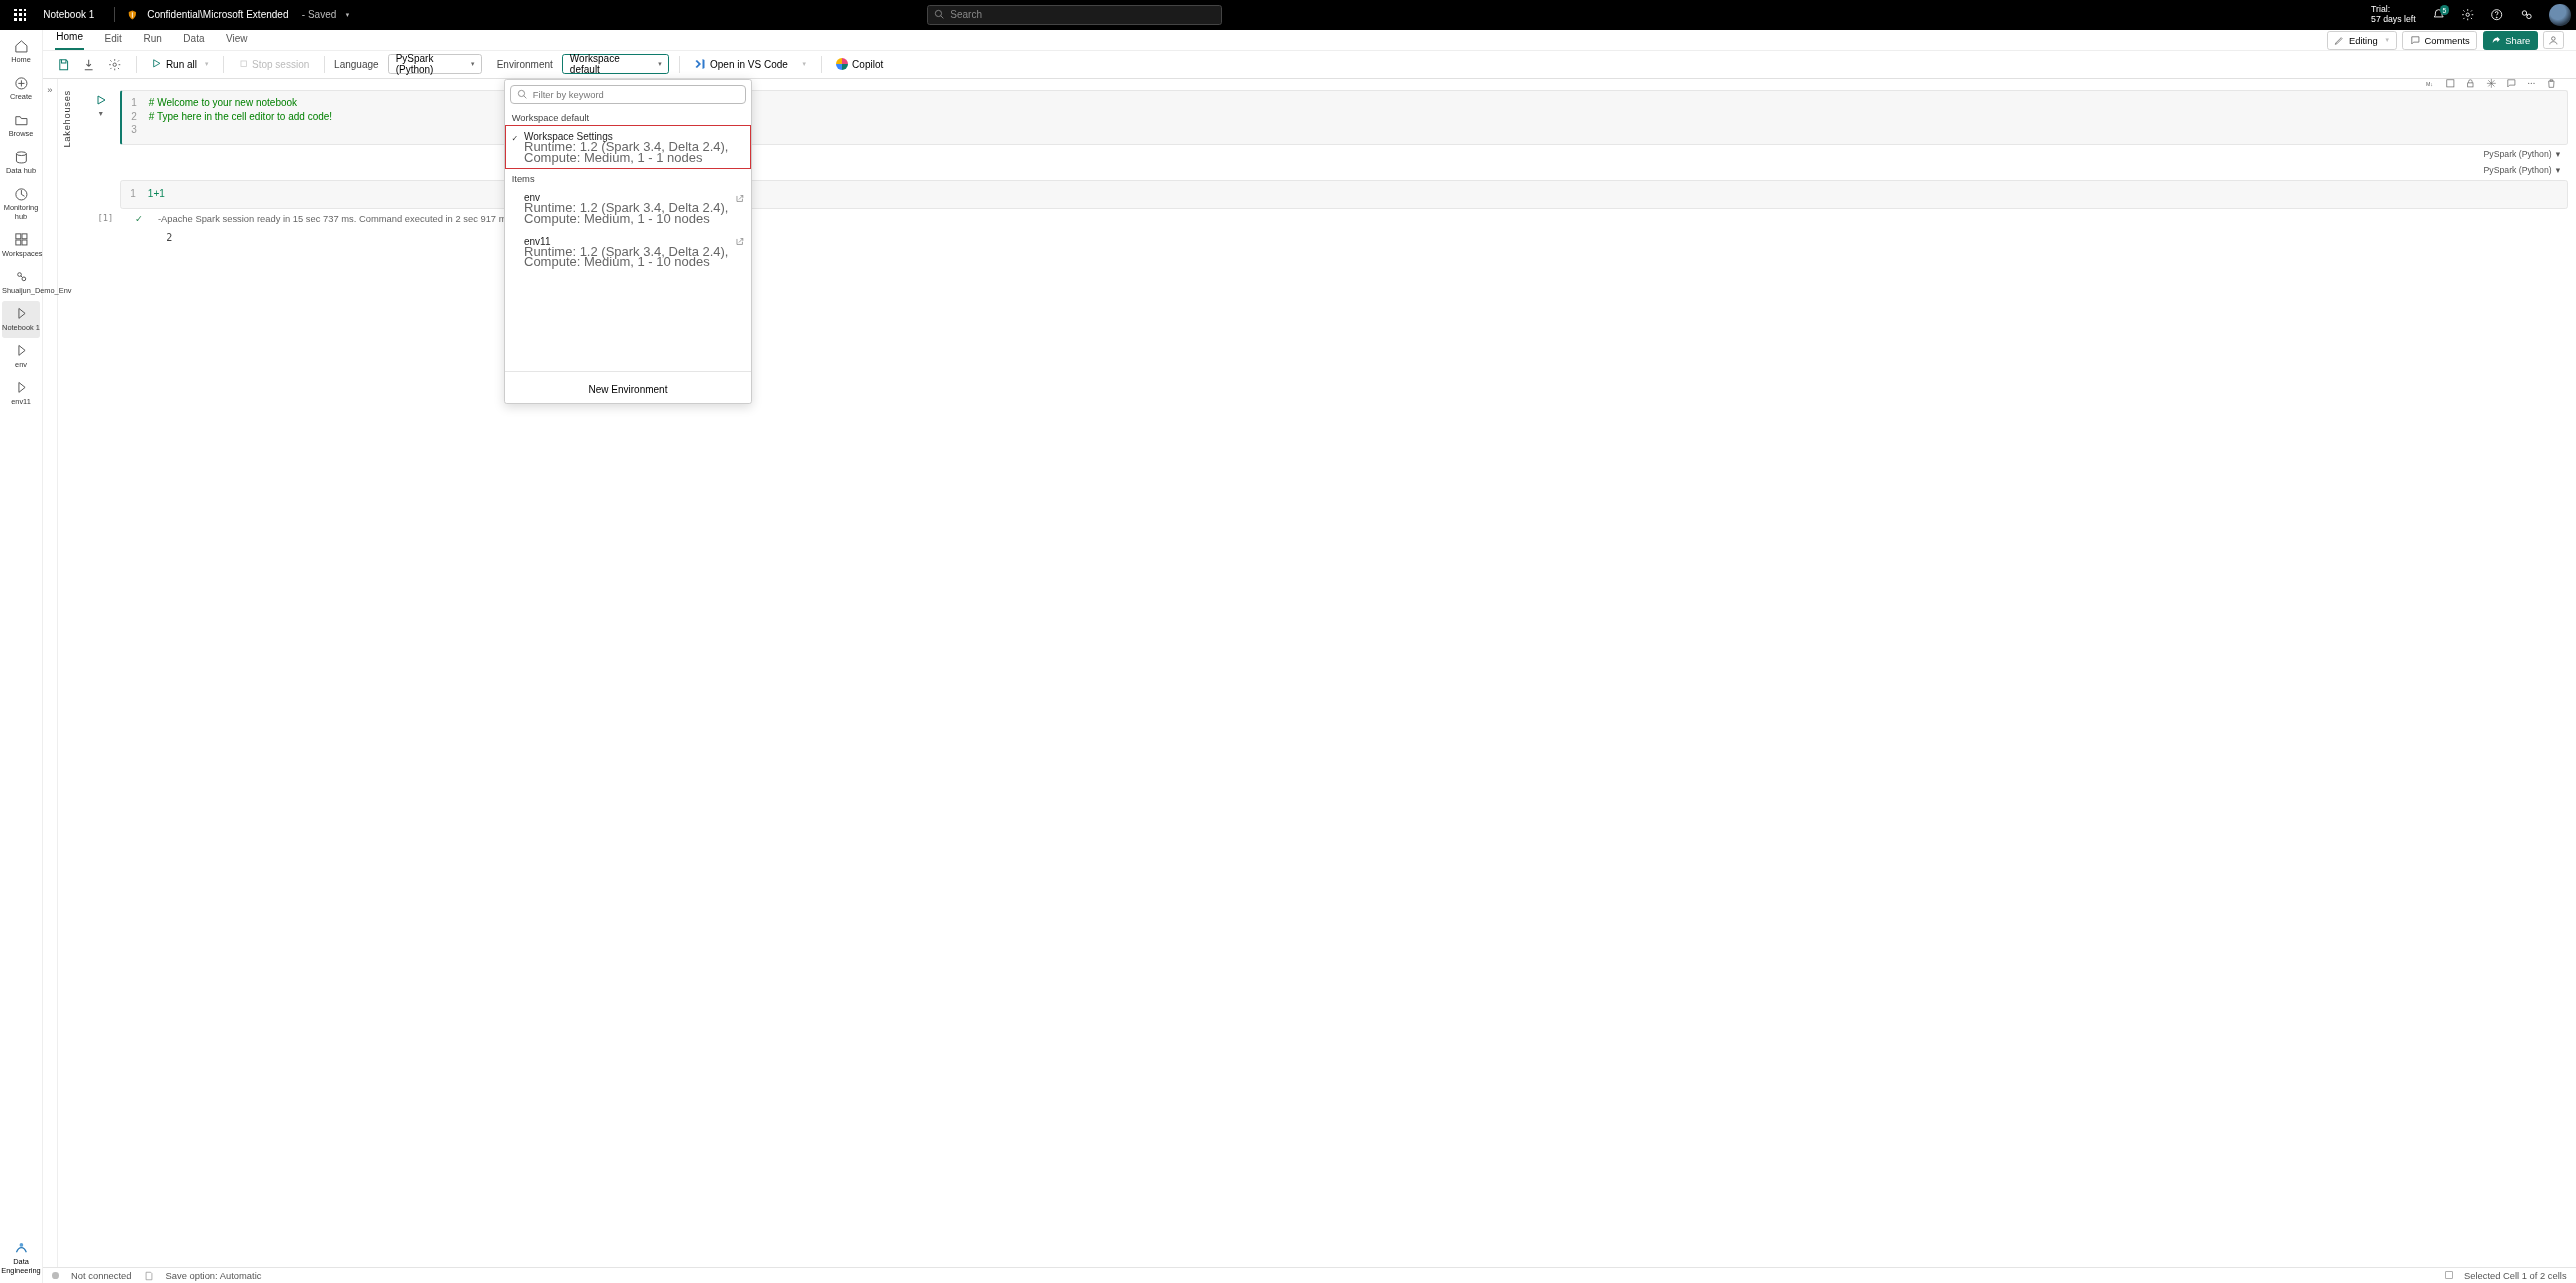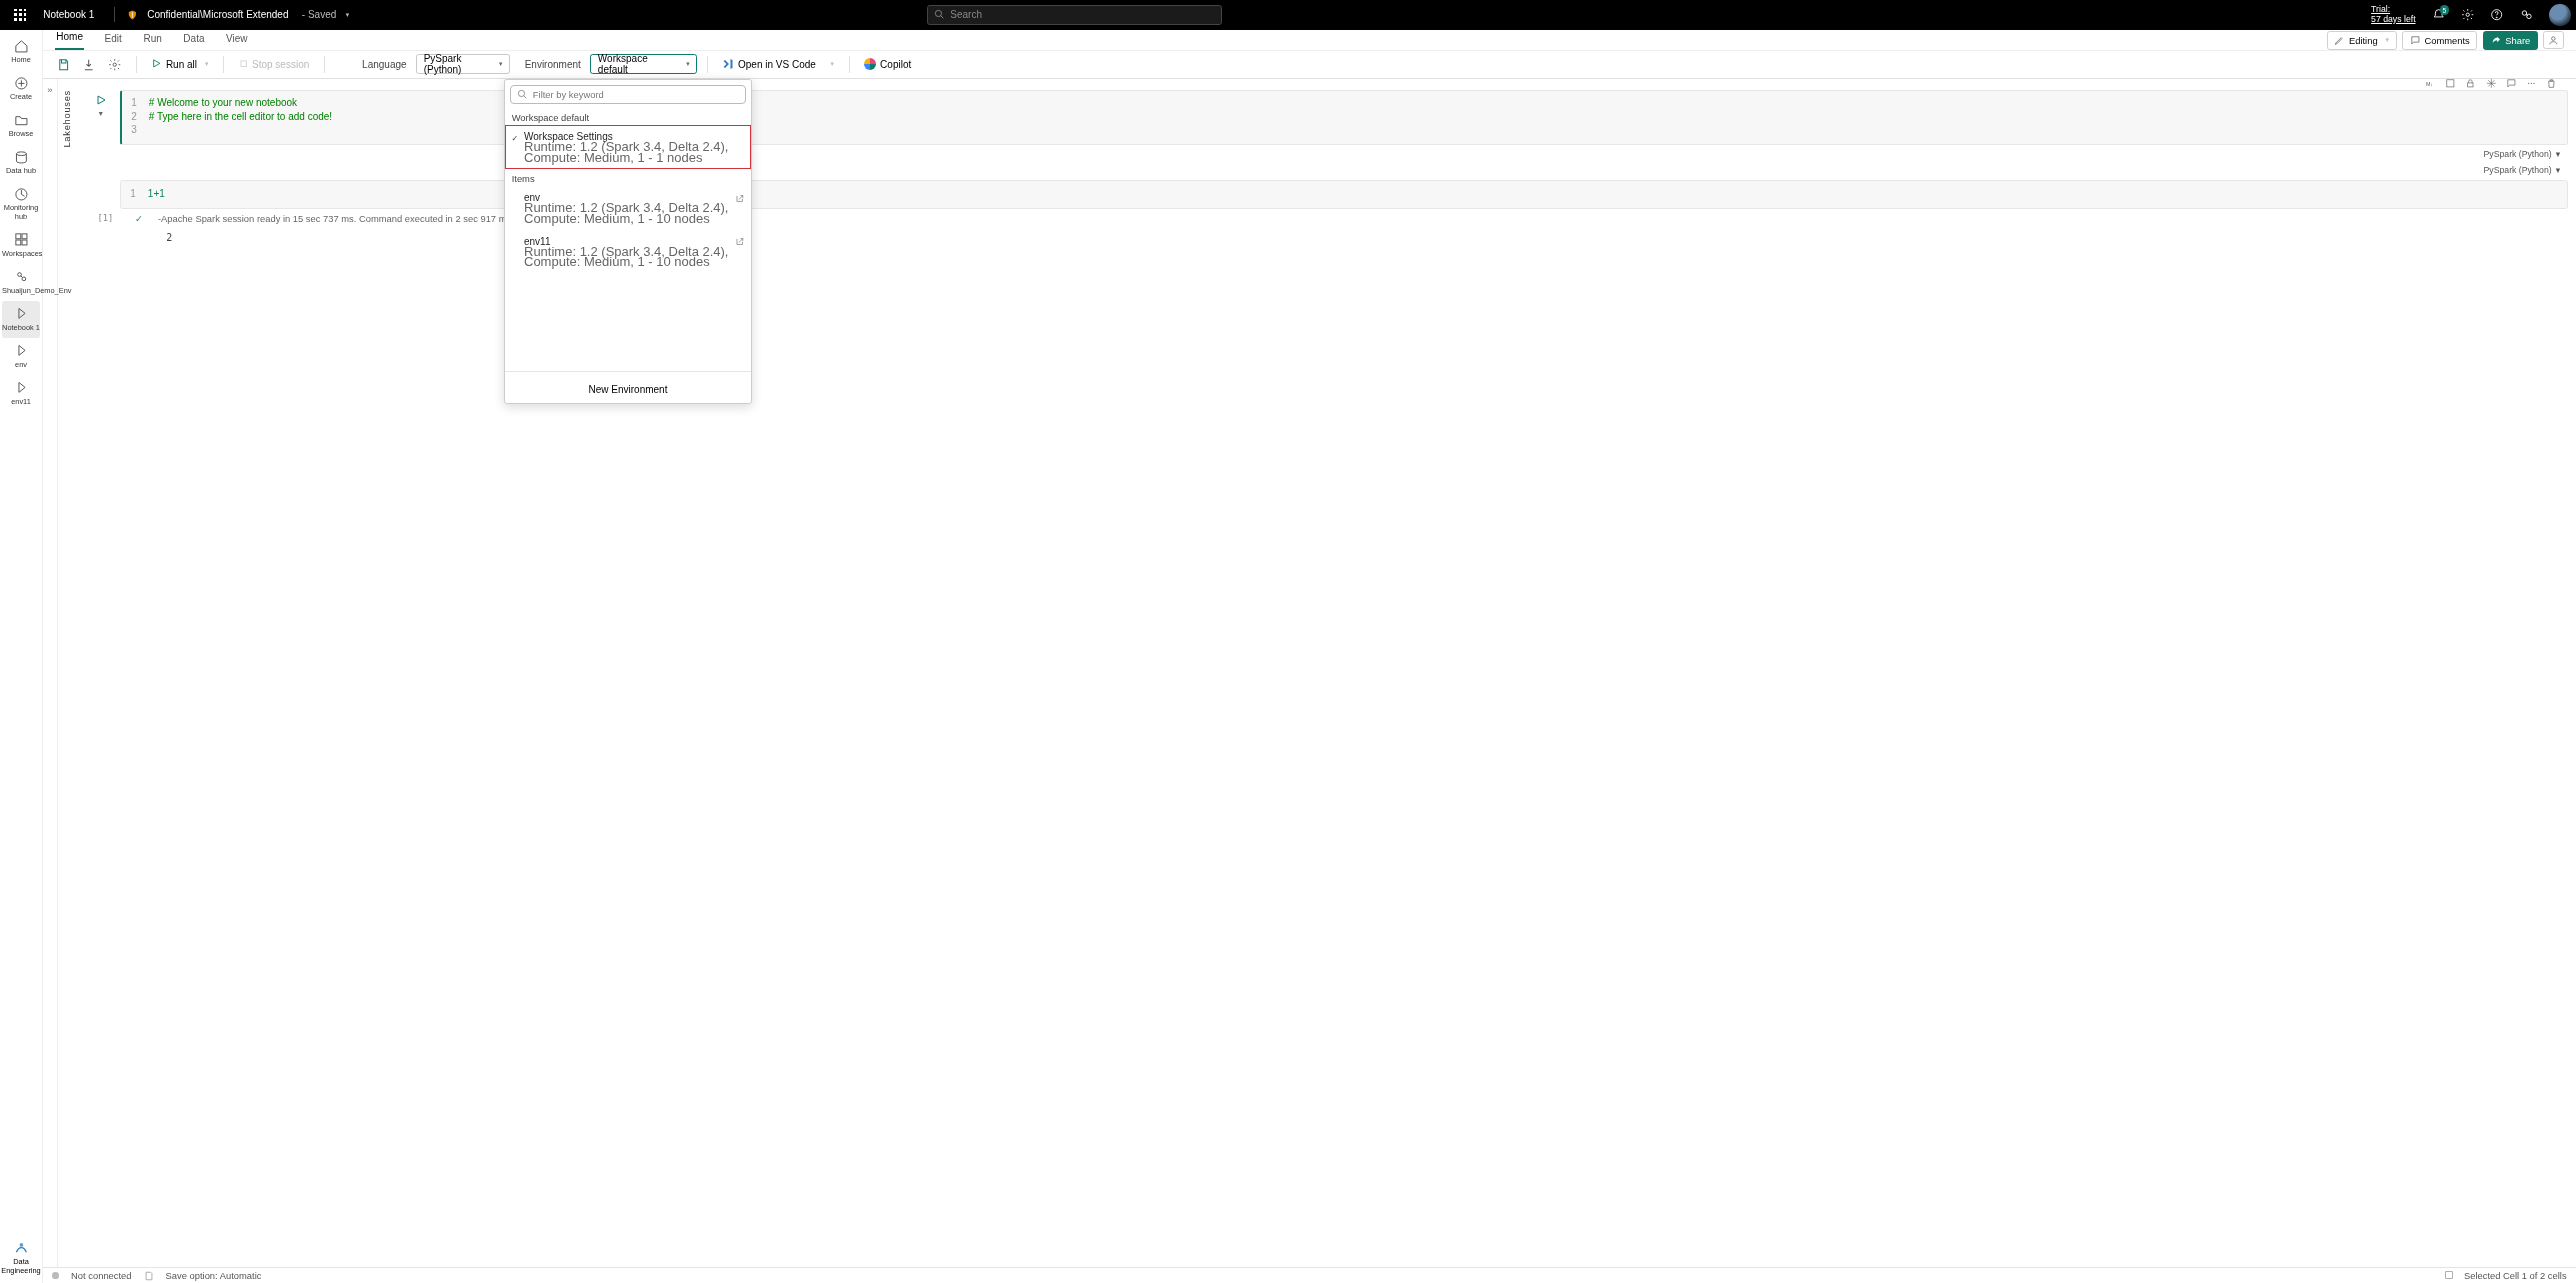--- a/index.html
+++ b/index.html
@@ -20,21 +20,21 @@
 .shield-icon svg { width: 100%; height: 100%; }
 .sens-label { color: #fff; font-size: 10px; text-align: center; }
 .saved-label { color: #bbb; margin-left: 8px; font-size: 10px; }
 .chev-down { margin-left: 4px; font-size: 6.7px; color: #bbb; }
 .searchbox {
   margin-left: auto; margin-right: auto; width: 295px; height: 20px;
   background: #1b1b1b; border: 0.7px solid #444; border-radius: 2.7px;
   display: flex; align-items: center; padding: 0 6.7px; color: #888;
 }
 .searchbox svg { width: 10.7px; height: 10.7px; margin-right: 5.4px; }
-.topbar-right { display: flex; align-items: center; gap: 16px; margin-left: auto; text-decoration: underline; }
+.topbar-right { display: flex; align-items: center; gap: 16px; margin-left: auto; }
 .trial-box { font-size: 8.7px; line-height: 9.4px; text-align: left; color: #fff;}
 .top-ico { width: 13.4px; height: 13.4px; color: #fff; position: relative; cursor: pointer;}
 .top-ico svg { width: 100%; height: 100%; stroke: #fff; fill: none; }
 .badge5 { position: absolute; top:-2.7px; right:-4px; background:#0f7b6c; color:#fff;
   border-radius:50%; width:9.4px; height:9.4px; font-size:6.7px; display:flex;
   align-items:center; justify-content:center;}
 .avatar { width: 21.5px; height: 21.5px; border-radius: 50%;
   background: radial-gradient(circle at 40% 35%, #6a8caf 0 40%, #2b3a4a 70%); }
 
 
@@ -57,21 +57,21 @@
   padding-left: 52px; font-size: 10px; gap: 2.7px; border-top: 0.7px solid #eee;
   border-bottom: 0.7px solid #e0e0e0;
 }
 .tb-ico { width: 23px; height: 23px; display:flex; align-items:center; justify-content:center;
   cursor:pointer; border-radius:2.7px;}
 .tb-ico svg { width:13.4px; height:13.4px; }
 .tb-sep { width:0.7px; height:17.4px; background:#e0e0e0; margin:0 6.7px;}
 .tb-btn { display:flex; align-items:center; gap:4px; padding:2.7px 5.4px; cursor:pointer;
   border-radius:2.7px;}
 .tb-btn.disabled { color:#bbb; }
-.tb-label { color:#444;margin-left:28px; }
+.tb-label { color:#444; }
 .tb-dd {
   border:0.7px solid #c8c8c8; border-radius:2.7px; padding:2.7px 6.7px; display:flex;
   align-items:center; gap:16px; font-size:10px; cursor:pointer; height:20px;
 }
 .tb-dd.env { border-color:#0f7b6c;}
 .tb-dd .chev { font-size:6.7px; color:#666;}
 .vscode-ico { width:12px; height:12px; }
 .copilot-badge { width:12px;height:12px;border-radius:50%;
   background: conic-gradient(#e8467a 0 25%, #0f7b6c 25% 50%, #3a86ff 50% 75%, #f7b500 75% 100%);}
 

